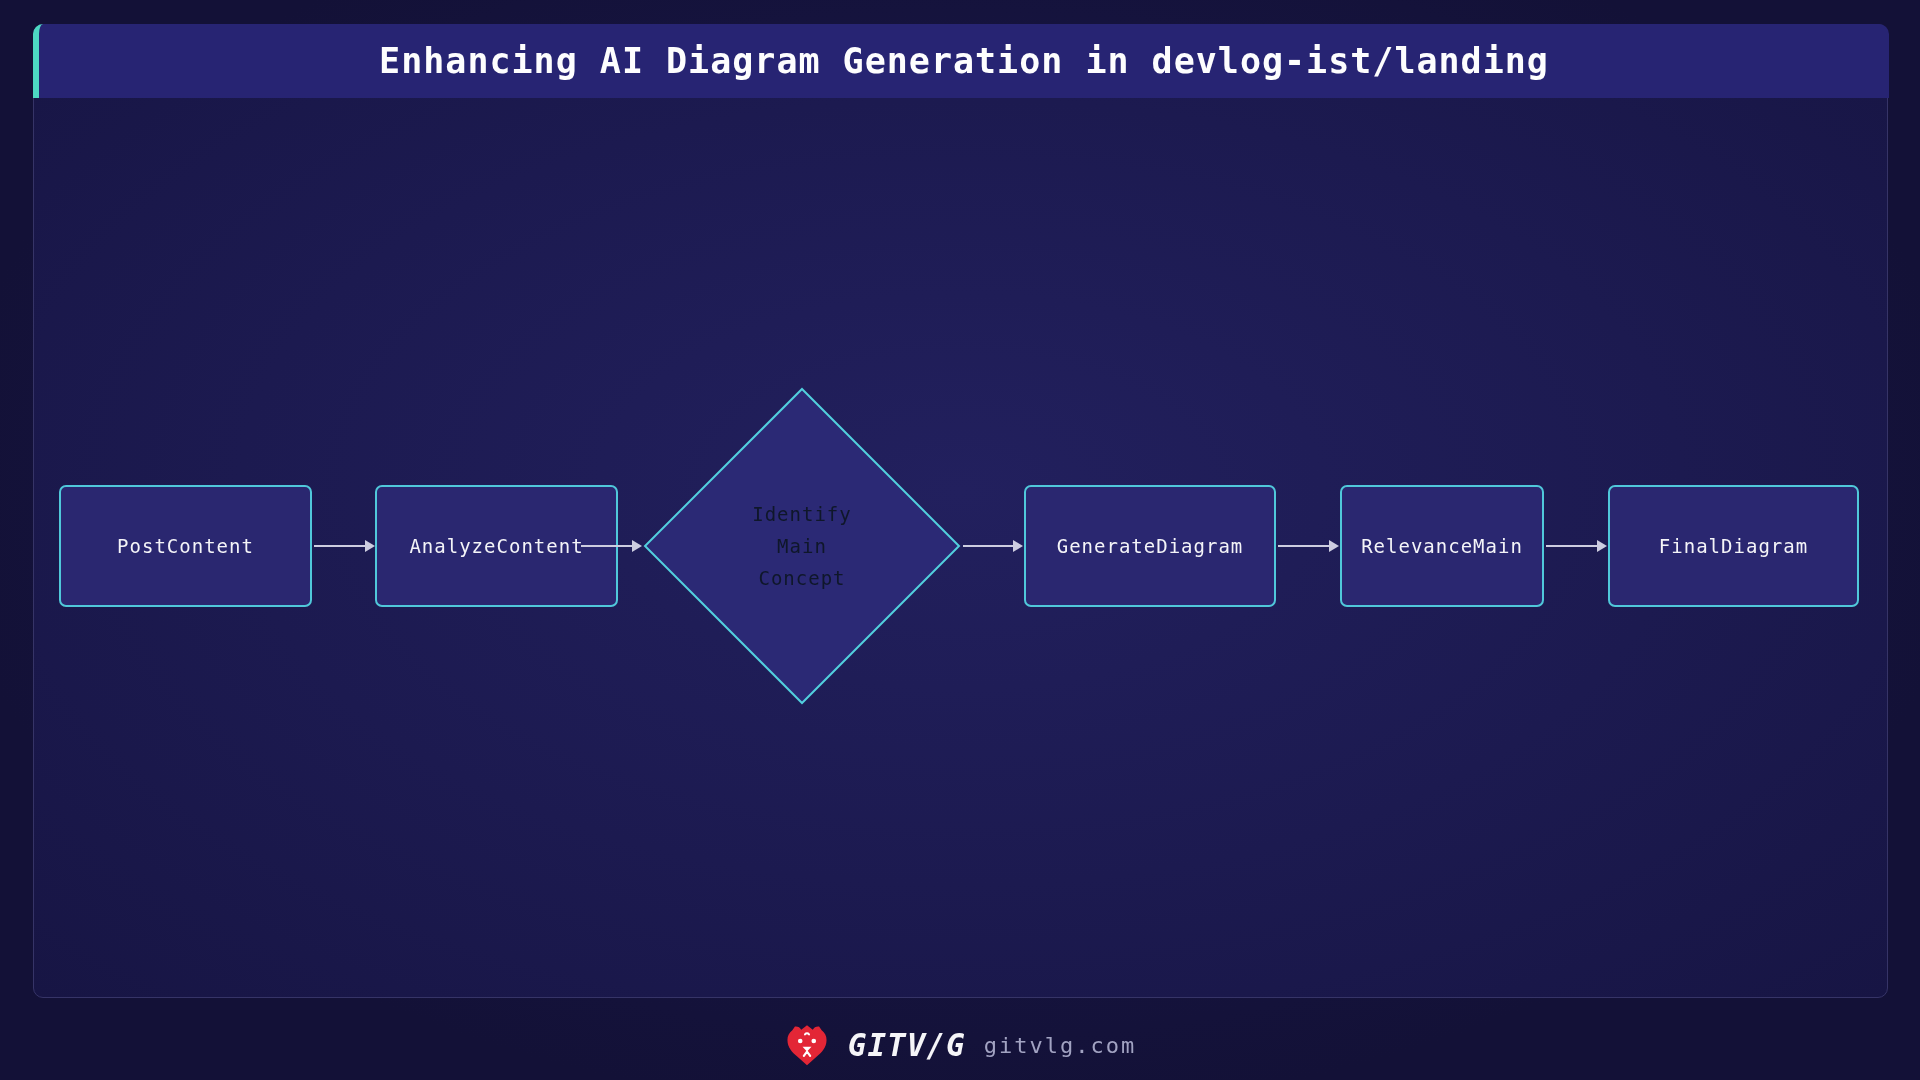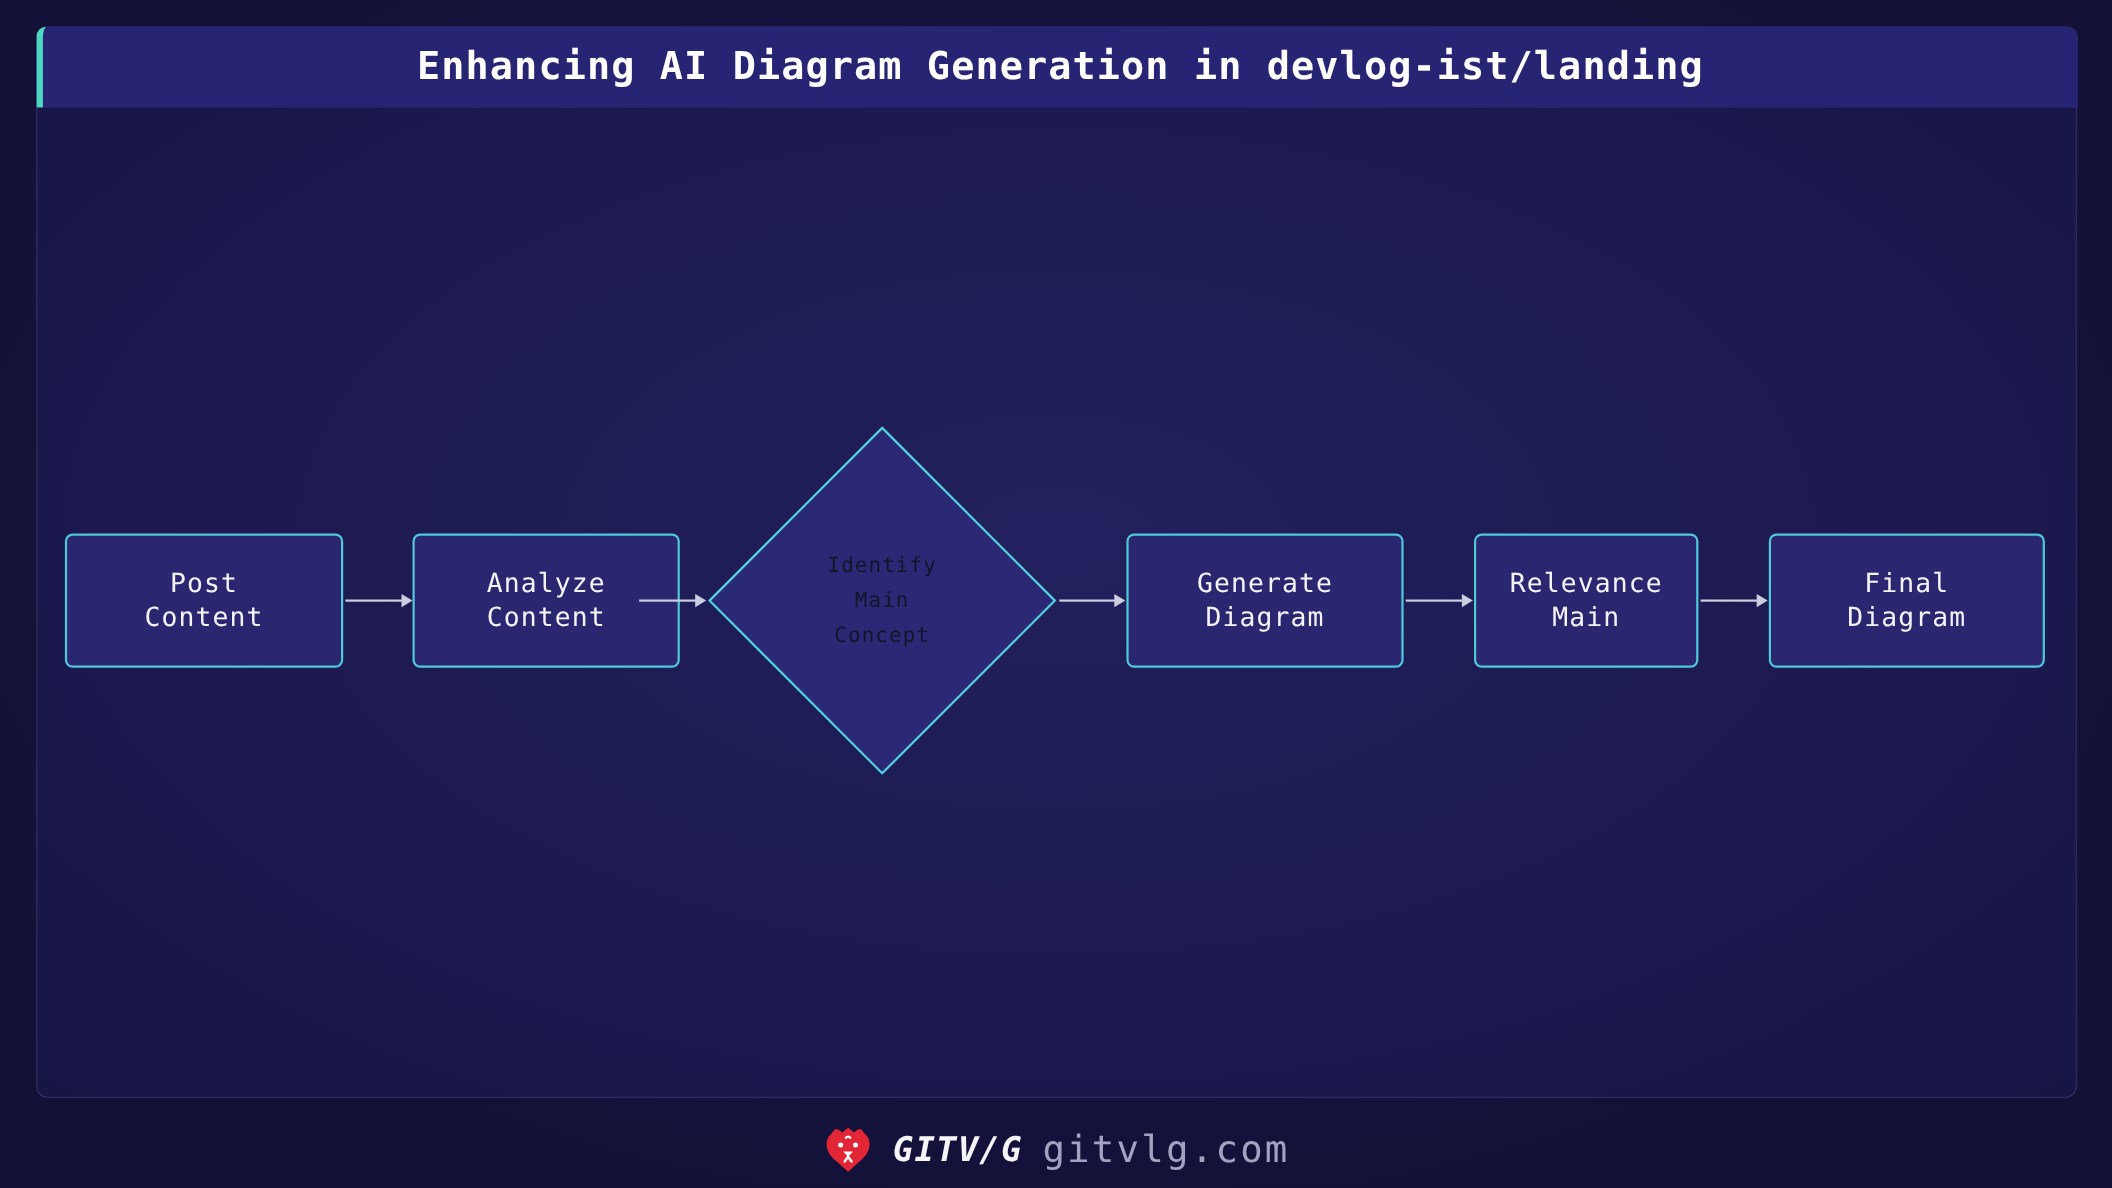--- a/index.html
+++ b/index.html
@@ -27,22 +27,22 @@
   }
   .header-title {
     color:#fdfdfe; font-weight:bold; font-size:35px; letter-spacing:1px;
     font-family:"DejaVu Sans Mono", monospace;
   }
 
   
   .node-rect {
     position:absolute; top:485px; height:122px;
     background:#2a2770; border:2px solid #50c8da; border-radius:7px;
-    display:flex; flex-direction:column; align-items:center; justify-content:center;
-    color:#f4f4f8; font-size:24px; line-height:31px; letter-spacing:1px;
+    display:flex; align-items:center; justify-content:center;
+    color:#f4f4f8; font-size:19px; line-height:31px; letter-spacing:1px;
     font-family:"DejaVu Sans Mono", monospace;
   }
   #node-post-content     { left:59px;   width:253px; }
   #node-analyze-content  { left:375px;  width:243px; }
   #node-generate-diagram { left:1024px; width:252px; }
   #node-relevance-check  { left:1340px; width:204px; }
   #node-final-diagram    { left:1608px; width:251px;align-items:center; }
 
   .diamond-wrap { position:absolute; left:643px; top:387px; width:318px; height:318px; }
   .diamond-wrap svg { position:absolute; inset:0; }
@@ -70,21 +70,21 @@
   .footer {
     position:absolute; left:0; top:998px; width:1920px; height:94px;
     display:flex; align-items:center; justify-content:center; gap:18px;
   }
   .lion-badge { width:46px; height:46px; display:flex; align-items:center; justify-content:center; }
   .brand {
     color:#f5f5f8; font-weight:bold; font-style:italic; font-size:31px; letter-spacing:1px;
     font-family:"DejaVu Sans Mono", monospace;
   }
   .url {
-    color:#a2a3c2; font-size:34px; letter-spacing:2px;
+    color:#a2a3c2; font-size:22px; letter-spacing:2px;
     font-family:"DejaVu Sans Mono", monospace;
   }
 </style>
 </head>
 <body>
 
 <div class="panel">
 
   <div class="header">
     <div class="header-title">Enhancing AI Diagram Generation in devlog-ist/landing</div>

